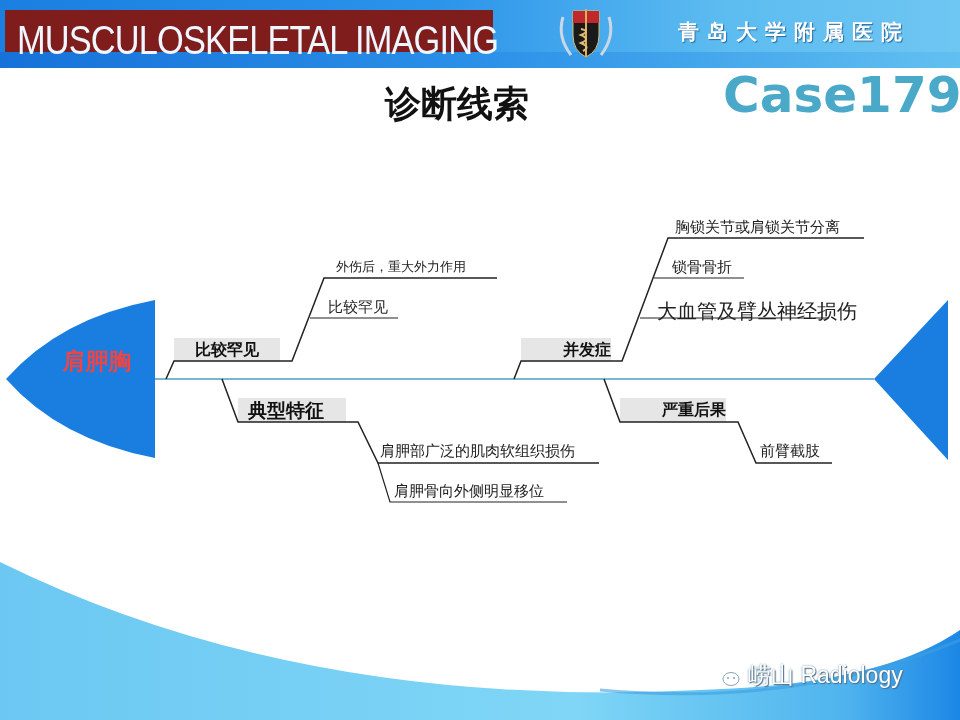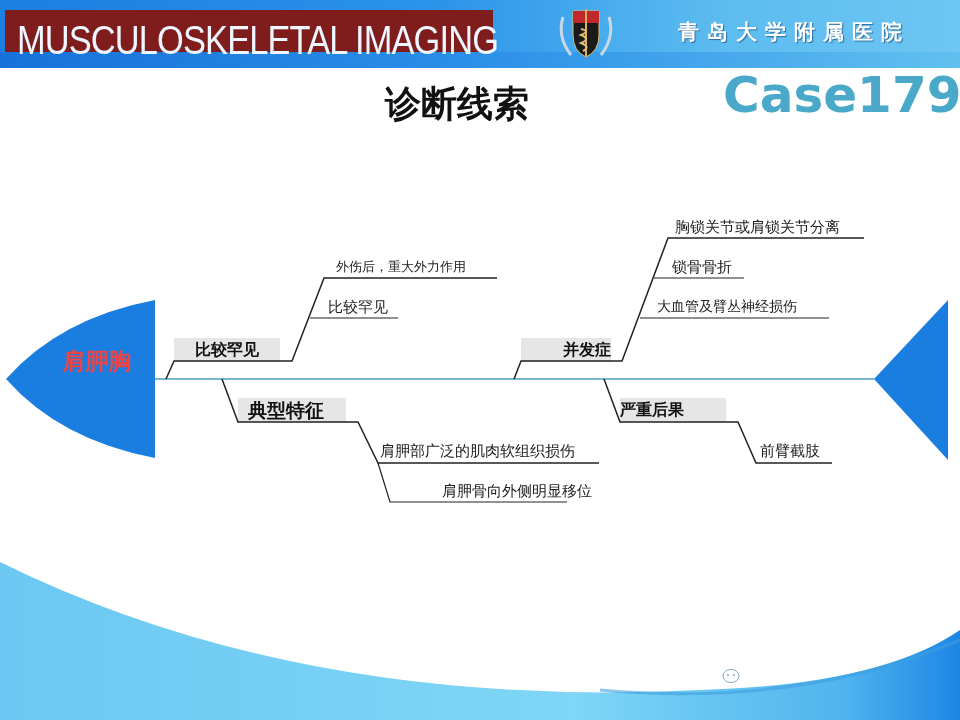--- a/index.html
+++ b/index.html
@@ -85,34 +85,35 @@
   </g>
 </svg>
 
 <div style="position:absolute; left:52px; top:345px; width:90px; text-align:center; font-family:Liberation Sans, sans-serif; font-weight:bold; font-size:23px; line-height:32px; color:#ef4444;">
   <div>肩胛胸</div>
 </div>
 
 <div style="position:absolute; left:174px; top:338px; width:106px; height:24px; line-height:24px; text-align:center; font-weight:bold; font-size:16px; color:#111;">比较罕见</div>
 <div style="position:absolute; left:238px; top:398px; width:96px; height:24px; line-height:24px; text-align:center; font-weight:bold; font-size:19px; color:#111;">典型特征</div>
 <div style="position:absolute; left:521px; top:338px; width:90px; height:24px; line-height:24px; text-align:right; font-weight:bold; font-size:16px; color:#111;">并发症</div>
-<div style="position:absolute; left:620px; top:398px; width:106px; height:20px; line-height:24px; text-align:left; font-weight:bold; font-size:16px; color:#111;">严重后果</div>
+<div style="position:absolute; left:620px; top:398px; width:106px; height:20px; line-height:24px; text-align:right; font-weight:bold; font-size:16px; color:#111;">严重后果</div>
 
 <div style="position:absolute; left:330px; top:258px; font-size:13px; color:#222; white-space:nowrap;margin-left:6px;">外伤后，重大外力作用</div>
 <div style="position:absolute; left:328px; top:298px; font-size:15px; color:#222; white-space:nowrap;">比较罕见</div>
 
 <div style="position:absolute; left:380px; top:442px; font-size:15px; color:#222; white-space:nowrap;">肩胛部广泛的肌肉软组织损伤</div>
-<div style="position:absolute; left:394px; top:482px; font-size:15px; color:#222; white-space:nowrap;margin-left:48px;">肩胛骨向外侧明显移位</div>
+<div style="position:absolute; left:394px; top:482px; font-size:15px; color:#222; white-space:nowrap;">肩胛骨向外侧明显移位</div>
 
 <div style="position:absolute; left:675px; top:218px; font-size:15px; color:#222; white-space:nowrap;">胸锁关节或肩锁关节分离</div>
 <div style="position:absolute; left:672px; top:258px; font-size:15px; color:#222; white-space:nowrap;">锁骨骨折</div>
-<div style="position:absolute; left:657px; top:298px; font-size:14px; color:#222; white-space:nowrap;">大血管及臂丛神经损伤</div>
+<div style="position:absolute; left:657px; top:298px; font-size:20px; color:#222; white-space:nowrap;">大血管及臂丛神经损伤</div>
 
 <div style="position:absolute; left:760px; top:442px; font-size:15px; color:#222; white-space:nowrap;">前臂截肢</div>
 
 <div class="watermark">
   <svg class="wm-icon" viewBox="0 0 30 26">
     <ellipse cx="11" cy="10" rx="9" ry="7.5" fill="none" stroke="#ffffff" stroke-width="1.6"></ellipse>
     <ellipse cx="19" cy="16" rx="8" ry="6.5" fill="#ffffff" stroke="#8aa4b8" stroke-width="1"></ellipse>
     <circle cx="16" cy="15" r="1" fill="#8aa4b8"></circle>
     <circle cx="22" cy="15" r="1" fill="#8aa4b8"></circle>
   </svg>
+  <span>崂山 Radiology</span>
 </div>
 
 </body></html>

